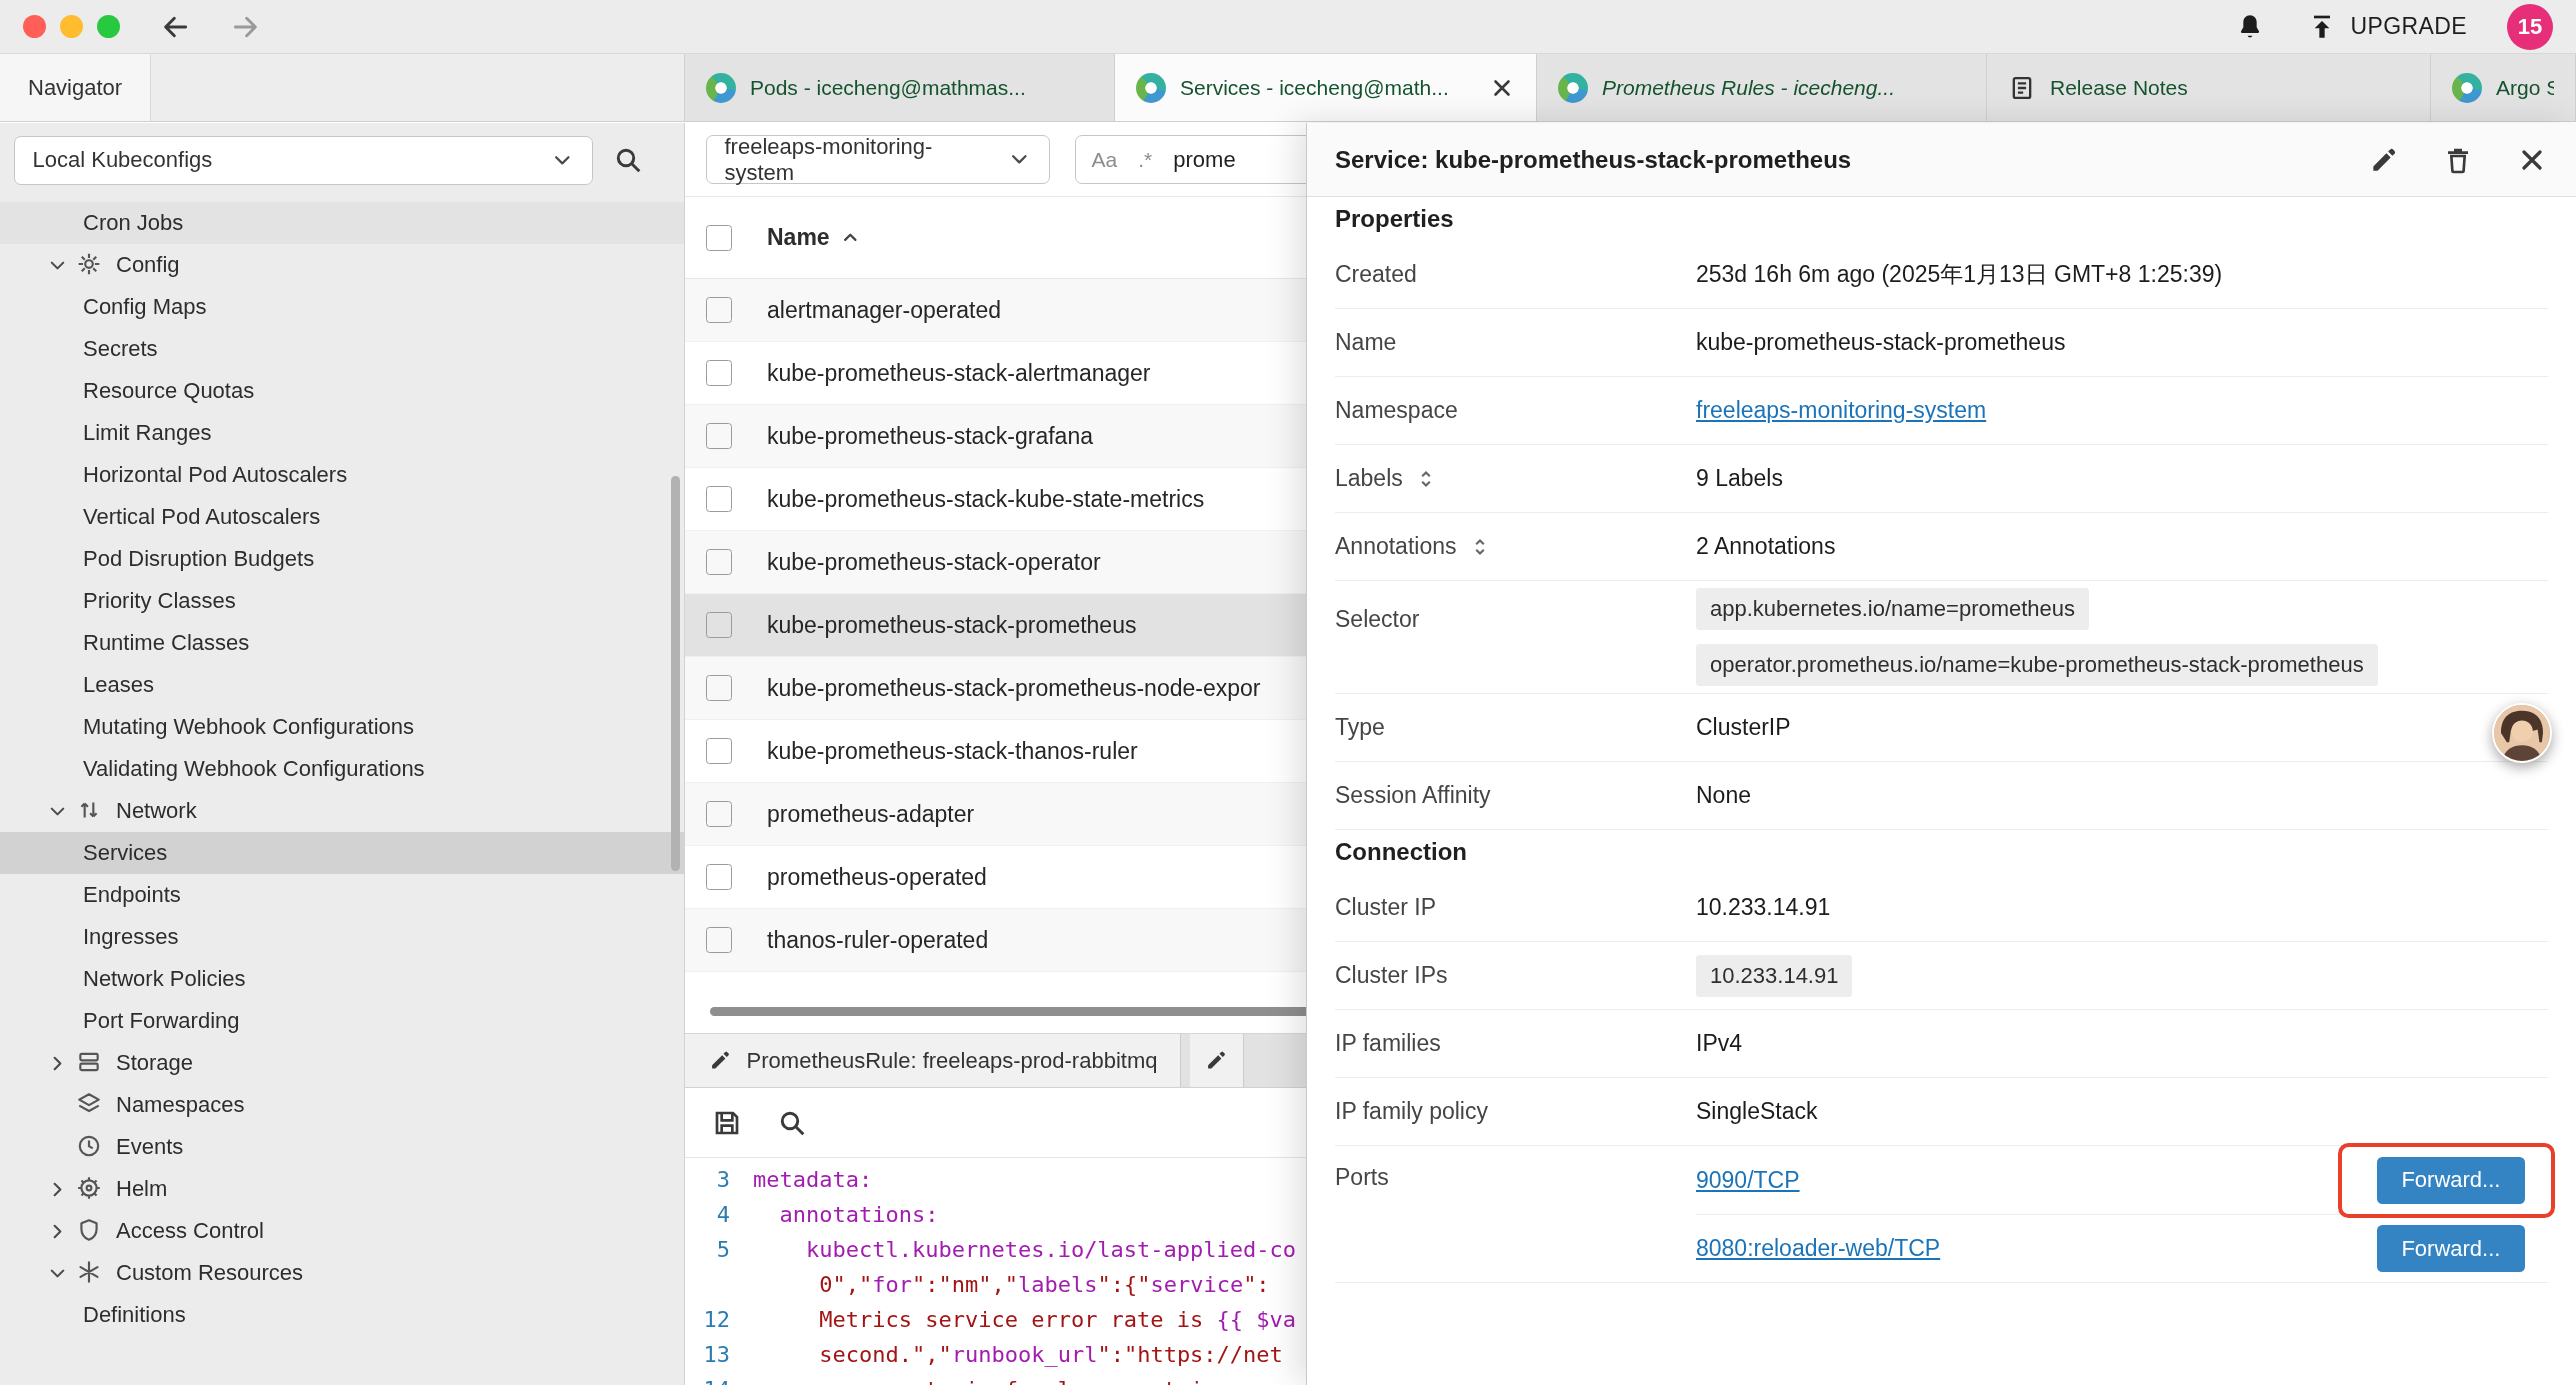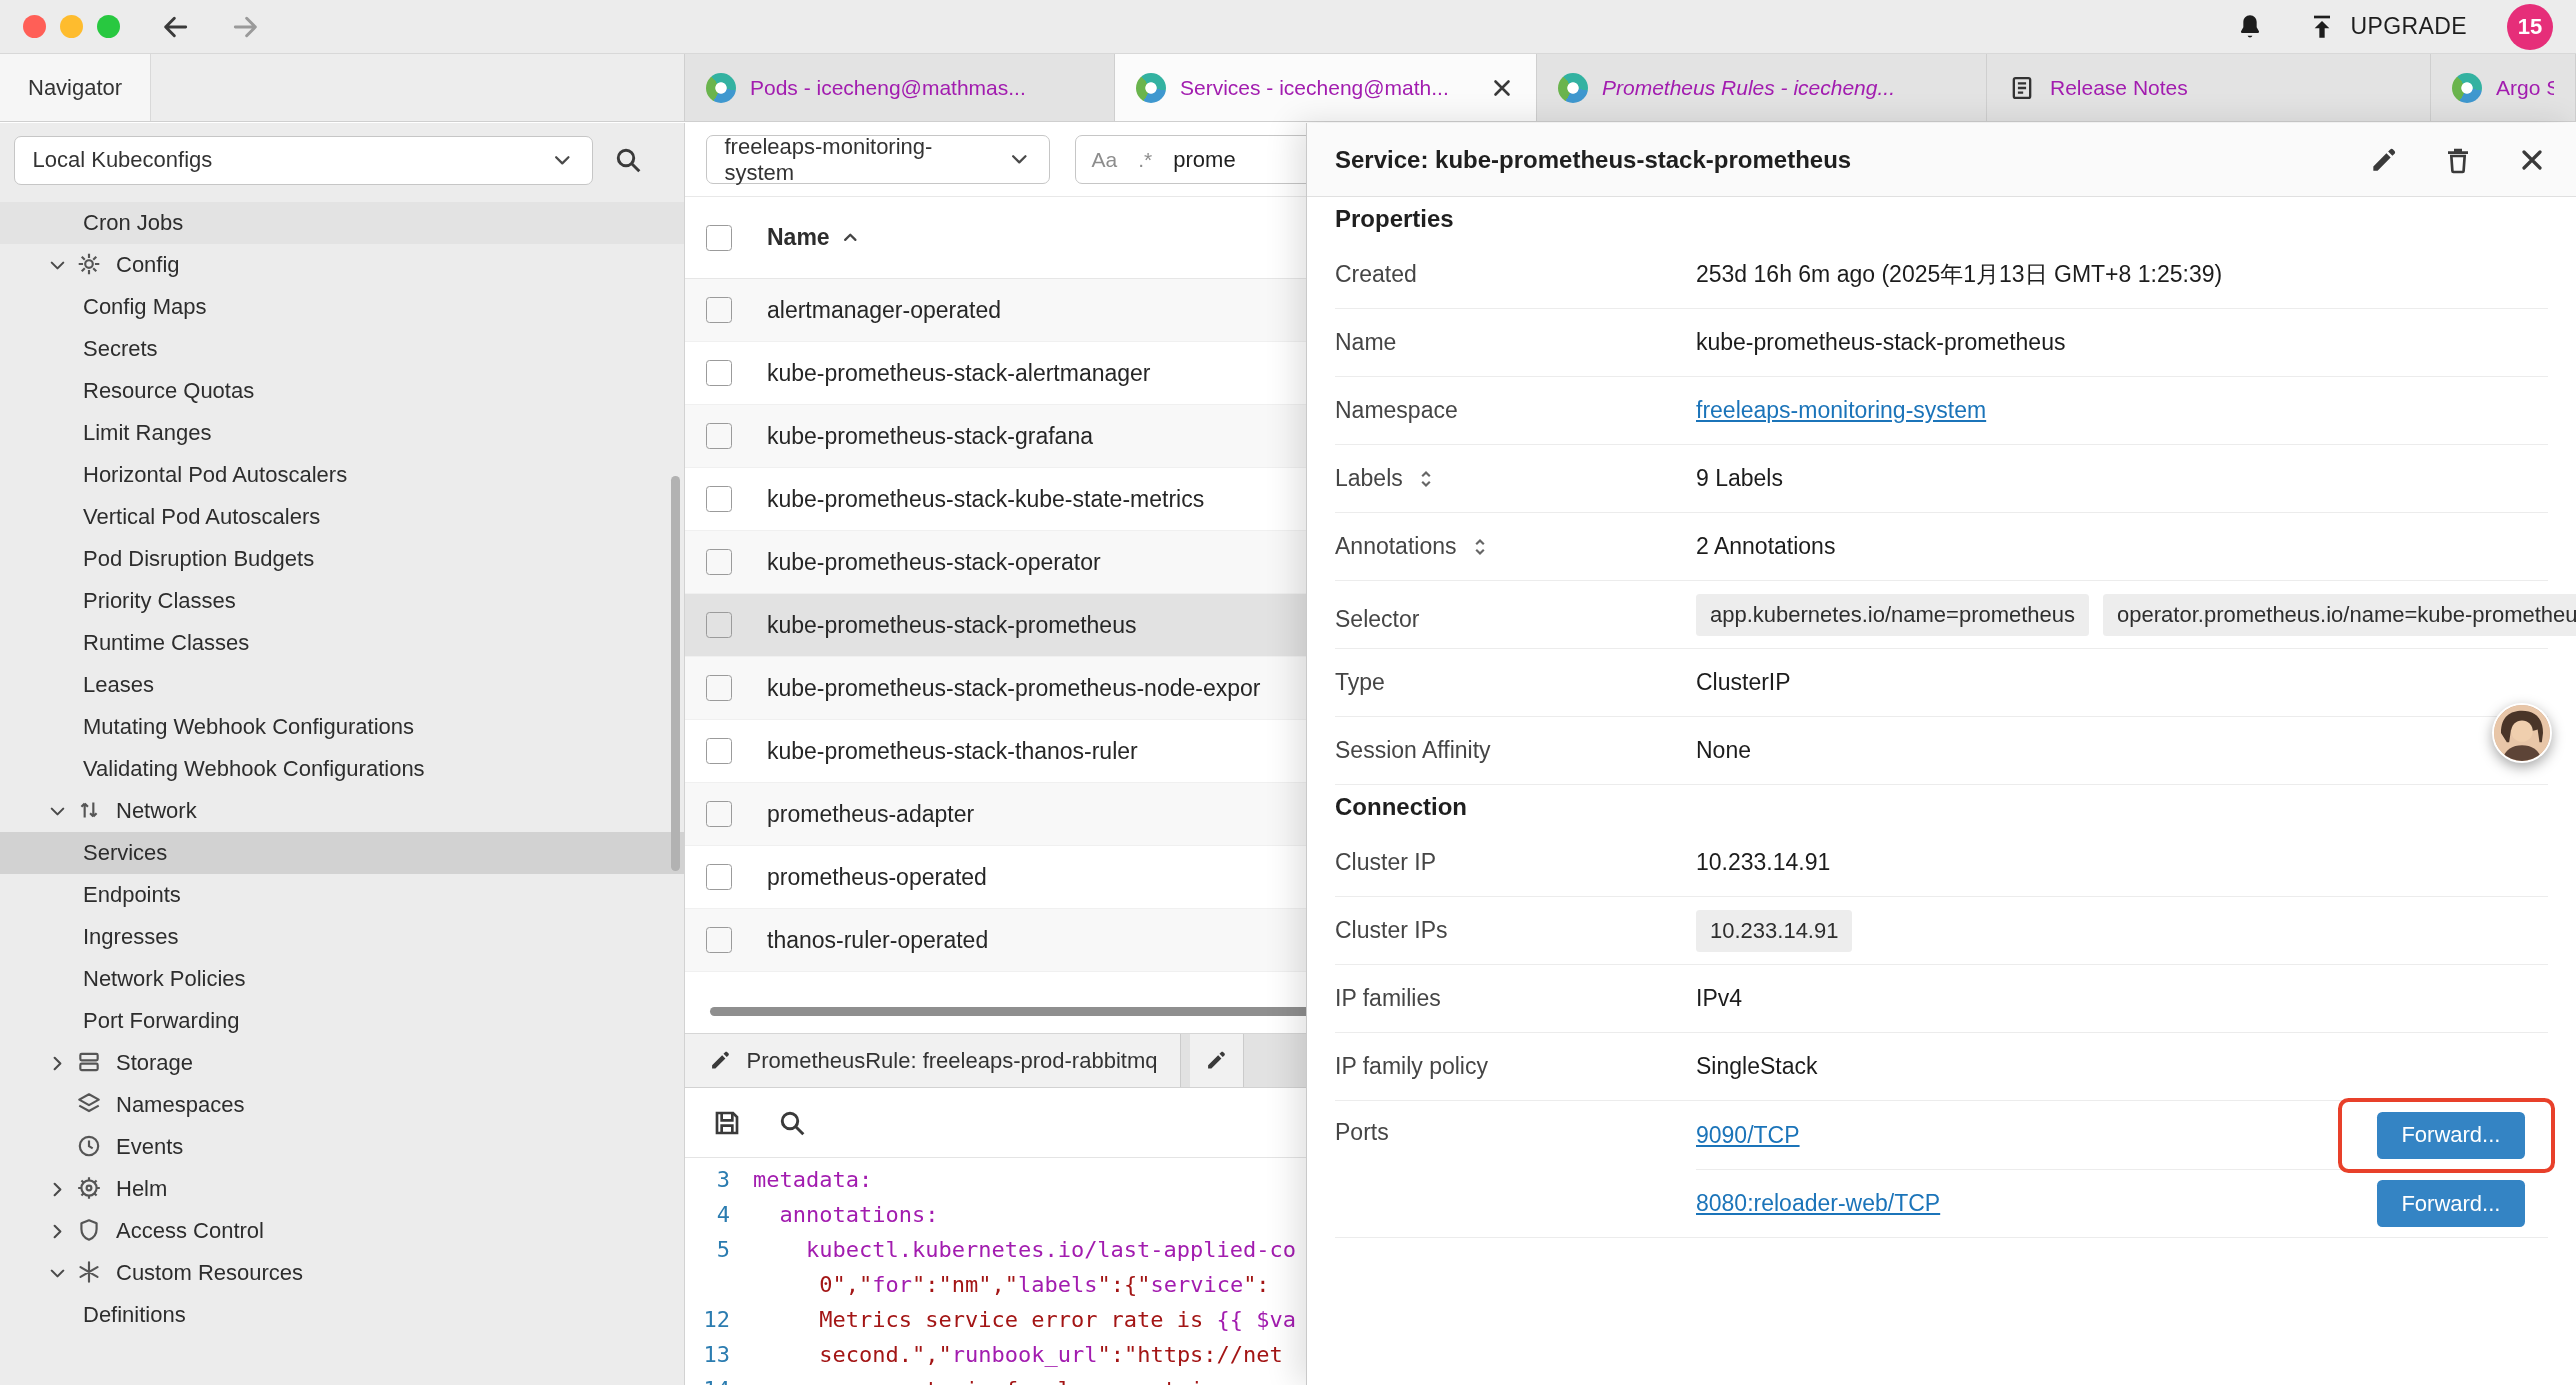--- a/index.html
+++ b/index.html
@@ -17,21 +17,21 @@
   .titlebar-right{margin-left:auto;display:flex;align-items:center;gap:40px}
   .tb-icon{width:32px;height:32px}
   .upgrade{display:flex;align-items:center;gap:12.3px;font-size:23px;color:#1d1d1d;letter-spacing:0.4px}
   .count-badge{min-width:46px;height:46px;border-radius:50%;background:#e62e79;color:#fff;display:flex;align-items:center;justify-content:center;font-size:22px;font-weight:bold}
 
   
   .tabbar{position:absolute;top:54px;left:0;right:0;height:68px;background:#e3e3e3;border-bottom:0.9px solid #cfcfcf;display:flex}
   .nav-zone{width:685px;flex:none;background:#ededed;border-right:0.9px solid #cfcfcf;display:flex;align-items:stretch}
   .navigator-tab{display:flex;align-items:center;padding:0 28px;background:#f6f6f6;border-right:0.9px solid #d9d9d9;font-size:22px;color:#333}
   .tabs{flex:1;display:flex;min-width:0;overflow:hidden}
-  .tab{display:flex;align-items:center;gap:14px;padding:0 21px;border-right:0.9px solid #cfcfcf;font-size:21px;color:#a21caf;min-width:0}
+  .tab{display:flex;align-items:center;gap:14px;padding:0 21px;border-right:0.9px solid #cfcfcf;font-size:21px;color:#14532d;min-width:0}
   .tab.active{background:#fbfbfb}
   .tab.italic .tab-label{font-style:italic}
   .tab-label{white-space:nowrap;overflow:hidden;min-width:0;flex:1}
   .tab-close{width:26px;height:26px;flex:none;margin-left:3.5px}
   .k8s-dot{width:30px;height:30px;border-radius:50%;flex:none;
     background:radial-gradient(circle at 50% 50%,#fff 0 5.3px,rgba(255,255,255,0) 6.1px),
                conic-gradient(#33b2a1 0 100deg,#3f98cf 100deg 210deg,#6ab44d 210deg 320deg,#33b2a1 320deg 360deg)}
   .tab-doc{width:28px;height:28px;flex:none}
 
   
@@ -91,21 +91,21 @@
   .action-icon{width:32px;height:32px}
   .drawer-body{flex:1;min-height:0;padding:0 28px;position:relative;overflow:hidden}
   .section-heading{height:44px;display:flex;align-items:center;font-weight:bold;font-size:24px;color:#1f1f1f}
   .prop-row{display:flex;align-items:center;min-height:68px;border-bottom:0.9px solid #ececec;padding:7px 0}
   .prop-row.ports{padding:0;align-items:stretch}
   .prop-label{flex:0 0 361px;display:flex;align-items:center;gap:10.5px;color:#454545;font-size:23px}
   .prop-label.top{align-self:flex-start;margin-top:17.5px}
   .prop-sort{width:26px;height:26px}
   .prop-value{flex:1;min-width:0;font-size:23px;color:#1c1c1c;display:flex;align-items:center}
   .link{color:#1b74b9;text-decoration:underline;cursor:pointer}
-  .badges-stack{display:flex;flex-direction:row;gap:14px;align-items:flex-start;width:100%}
+  .badges-stack{display:flex;flex-direction:column;gap:14px;align-items:flex-start;width:100%}
   .badge{background:#ededed;border-radius:3.5px;padding:8px 14px;color:#2e2e2e;font-size:22px;white-space:nowrap}
   .ports-stack{display:flex;flex-direction:column;width:100%}
   .port-line{display:flex;align-items:center;min-height:68px}
   .port-line + .port-line{border-top:0.9px solid #ececec}
   .btn-wrap,.annotation-wrap{margin-left:auto;margin-right:23px}
   .annotation-wrap{position:relative}
   .annotation-wrap::after{content:"";position:absolute;top:-14px;bottom:-14px;left:-39px;right:-30px;border:4.4px solid #e8402a;border-radius:10.5px;pointer-events:none}
   .forward-btn{height:47px;padding:0 24.6px;background:#3484c4;color:#fff;border:none;border-radius:5.3px;font-size:22px;font-family:inherit;cursor:pointer}
   .avatar{position:absolute;left:1185px;top:580px;width:60px;height:60px;border-radius:50%;border:2.6px solid #fff;box-shadow:0 4.4px 12.3px rgba(0,0,0,.35);overflow:hidden;background:#d8b294}
 </style>

